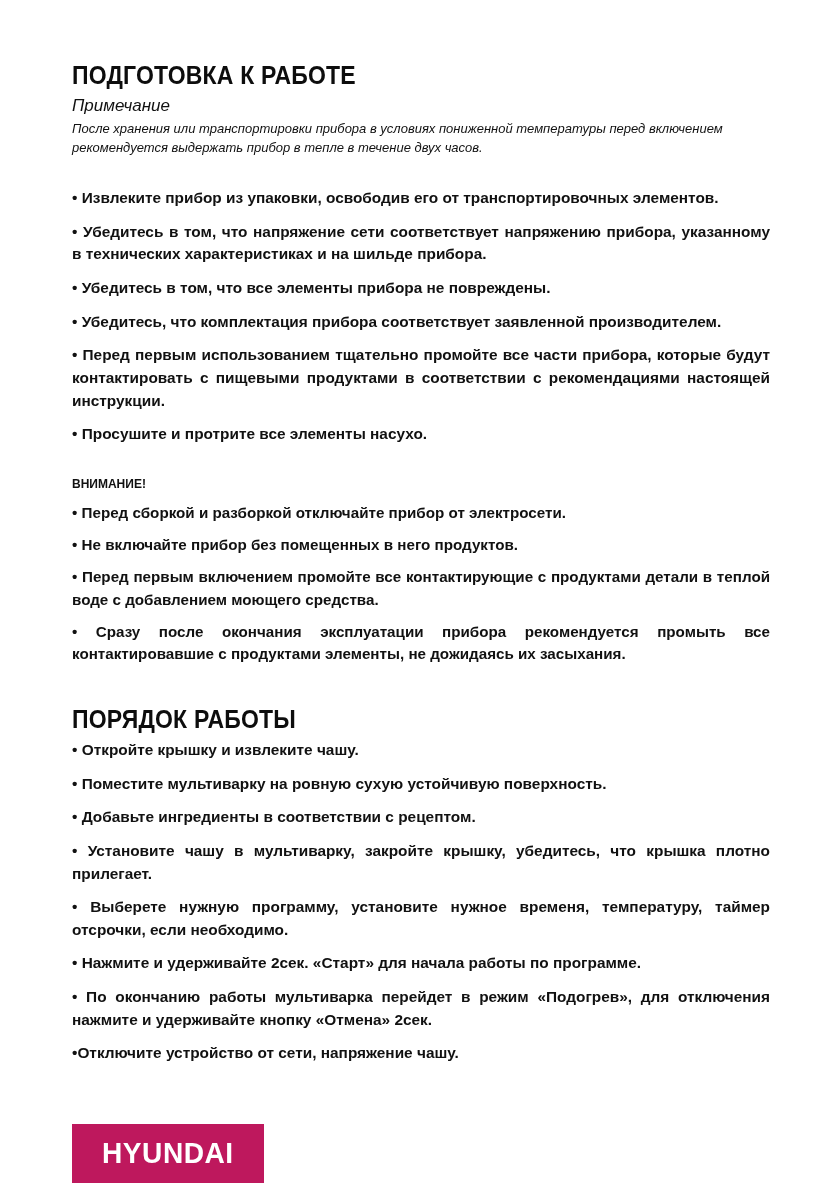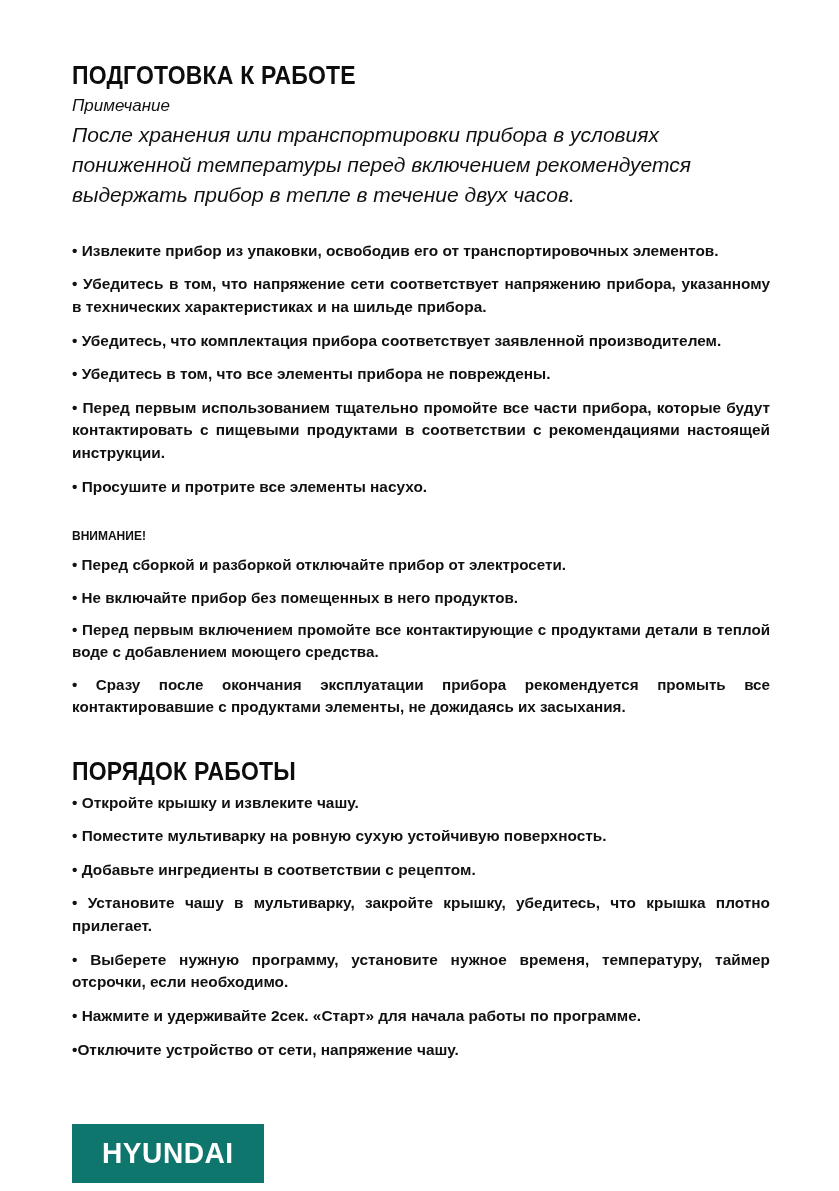--- a/index.html
+++ b/index.html
@@ -48,21 +48,21 @@
   .note-label {
     font-style: italic;
     font-size: 17px;
     line-height: 1.35;
     margin: 0 0 2px 0;
     color: #111;
   }
 
   .note-body {
     font-style: italic;
-    font-size: 21px;
+    font-size: 13px;
     line-height: 1.42;
     margin: 0;
     color: #111;
     text-align: left;
     white-space: normal;
   }
 
   .spacer-lg { height: 30px; }
 
   ul.bullets {
@@ -99,21 +99,21 @@
   }
 
   .logo-wrap {
     position: absolute;
     left: 72px;
     top: 1124px;
   }
   .logo-box {
     width: 192px;
     height: 59px;
-    background: #0f766e;
+    background: #be185d;
     display: flex;
     align-items: center;
     justify-content: center;
   }
   .logo-text {
     color: #ffffff;
     font-family: "Liberation Sans", sans-serif;
     font-weight: bold;
     font-size: 29px;
     letter-spacing: 0.5px;
@@ -132,22 +132,22 @@
 
     <p class="note-label">Примечание</p>
 
     <p class="note-body">После хранения или транспортировки прибора в условиях пониженной температуры перед включением рекомендуется выдержать прибор в тепле в течение двух часов.</p>
 
     <div class="spacer-lg"></div>
 
     <ul class="bullets">
       <li>• Извлеките прибор из упаковки, освободив его от транспортировочных элементов.</li>
       <li>• Убедитесь в том, что напряжение сети соответствует напряжению прибора, указанному в технических характеристиках и на шильде прибора.</li>
+      <li>• Убедитесь в том, что все элементы прибора не повреждены.</li>
       <li>• Убедитесь, что комплектация прибора соответствует заявленной производителем.</li>
-      <li>• Убедитесь в том, что все элементы прибора не повреждены.</li>
       <li>• Перед первым использованием тщательно промойте все части прибора, которые будут контактировать с пищевыми продуктами в соответствии с рекомендациями настоящей инструкции.</li>
       <li class="last">• Просушите и протрите все элементы насухо.</li>
     </ul>
 
     <div class="spacer-lg"></div>
 
     <p class="warn-title">ВНИМАНИЕ!</p>
 
     <ul class="bullets bold">
       <li>• Перед сборкой и разборкой отключайте прибор от электросети.</li>
@@ -160,20 +160,21 @@
 
     <h1 class="section-heading">ПОРЯДОК РАБОТЫ</h1>
 
     <ul class="bullets">
       <li>• Откройте крышку и извлеките чашу.</li>
       <li>• Поместите мультиварку на ровную сухую устойчивую поверхность.</li>
       <li>• Добавьте ингредиенты в соответствии с рецептом.</li>
       <li>• Установите чашу в мультиварку, закройте крышку, убедитесь, что крышка плотно прилегает.</li>
       <li>• Выберете нужную программу, установите нужное временя, температуру, таймер отсрочки, если необходимо.</li>
       <li>• Нажмите и удерживайте 2сек. «Старт» для начала работы по программе.</li>
+      <li>• По окончанию работы мультиварка перейдет в режим «Подогрев», для отключения нажмите и удерживайте кнопку «Отмена» 2сек.</li>
       <li class="last">•Отключите устройство от сети, напряжение чашу.</li>
     </ul>
 
   </div>
 
   <div class="logo-wrap">
     <div class="logo-box">
       <span class="logo-text">HYUNDAI</span>
     </div>
   </div>

